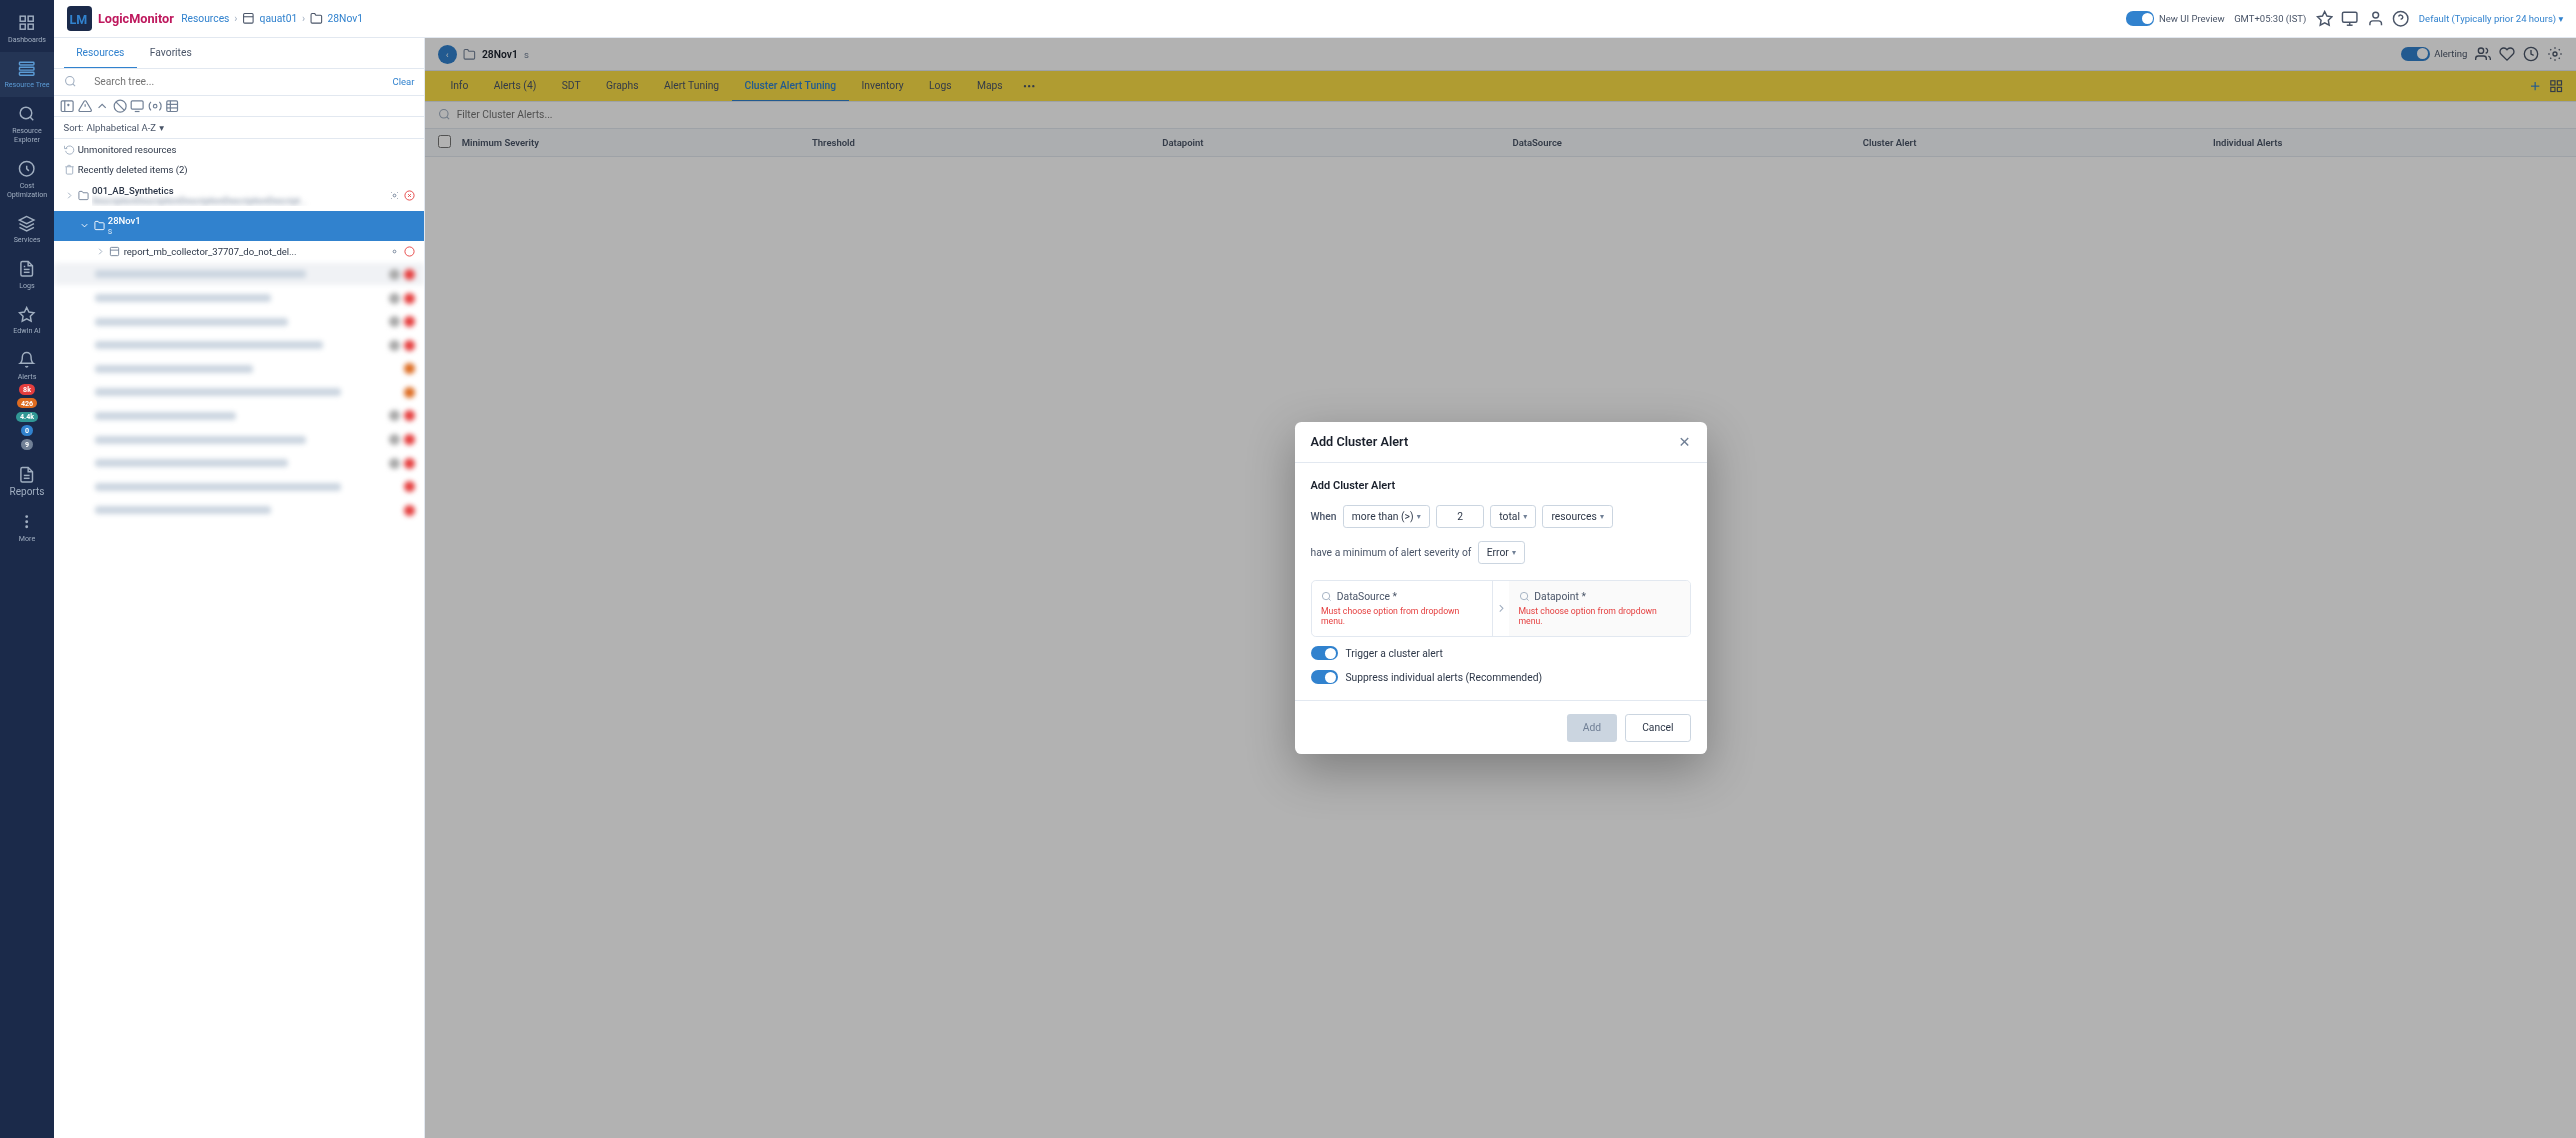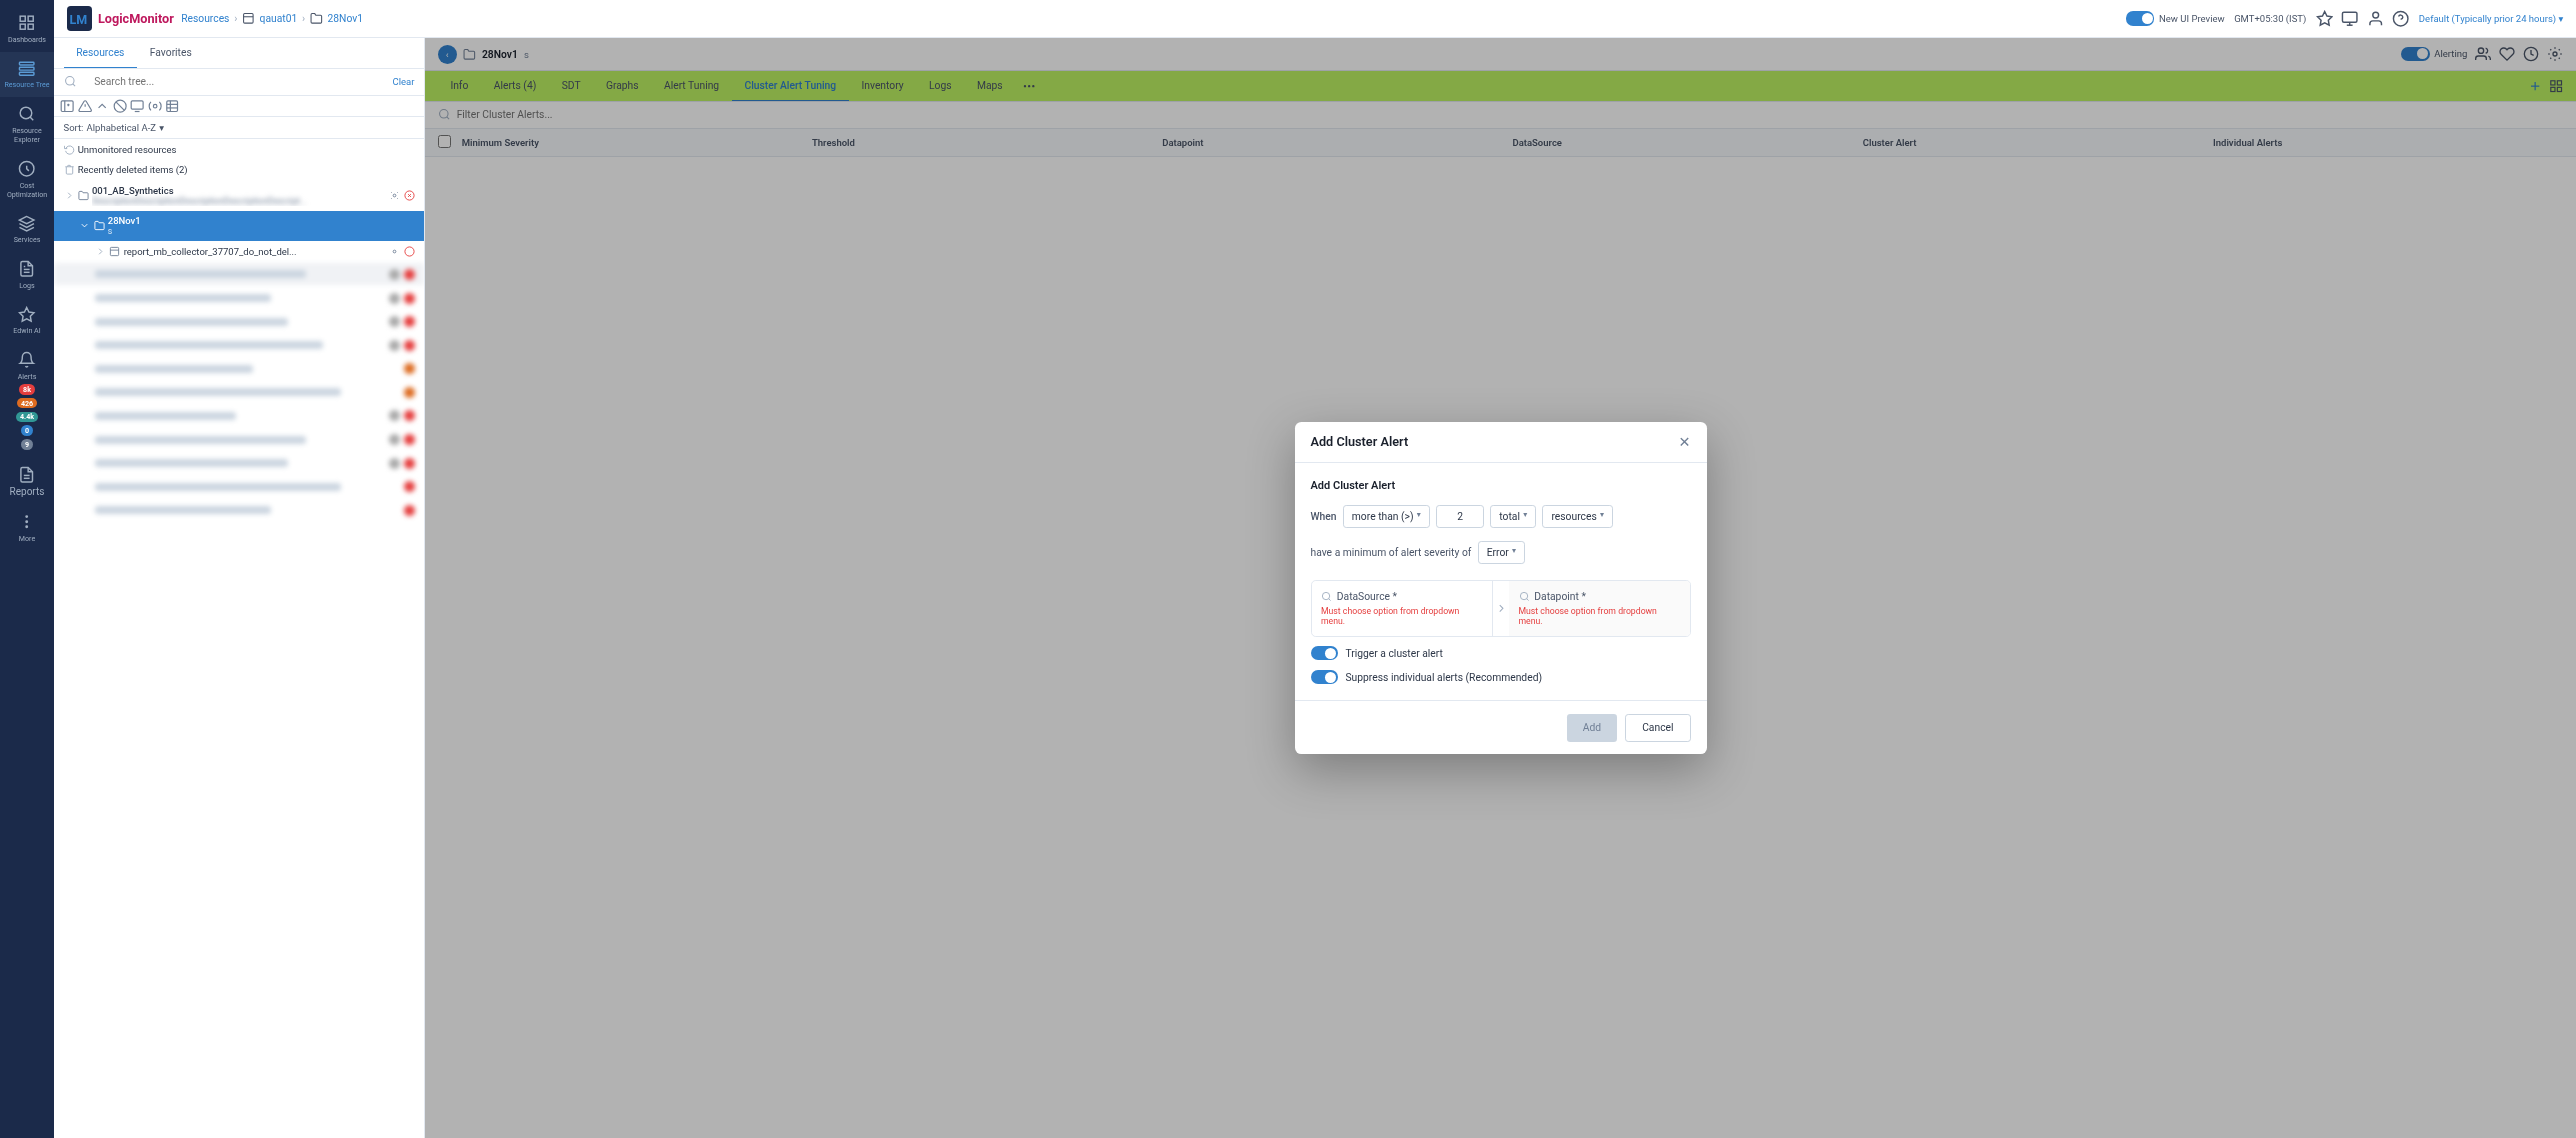--- a/index.html
+++ b/index.html
@@ -169,21 +169,21 @@
     }
     .resource-header-left { display: flex; align-items: center; gap: 6.3px; flex: 1; }
     .resource-header-right { display: flex; align-items: center; gap: 8px; }
     .collapse-btn { width: 19px; height: 19px; background: #3182ce; border-radius: 50%; display: flex; align-items: center; justify-content: center; cursor: pointer; color: #fff; font-size: 9.5px; }
     .alerting-toggle { display: flex; align-items: center; gap: 4.8px; color: #4a5568; font-size: 9.5px; }
 
     
     .nav-tabs {
       display: flex;
       align-items: center;
-      background: #bef264;
+      background: #fde047;
       border-bottom: 0.8px solid #e2e8f0;
       padding: 0 12.7px;
       gap: 0;
     }
     .nav-tab {
       padding: 8px 12.7px;
       cursor: pointer;
       color: #4a5568;
       font-size: 10.3px;
       border-bottom: 1.6px solid transparent;
@@ -262,21 +262,21 @@
     .when-row {
       display: flex;
       align-items: center;
       gap: 6.3px;
       margin-bottom: 12.7px;
       flex-wrap: wrap;
     }
     .when-label { font-size: 10.3px; color: #4a5568; font-weight: 500; }
     .select-pill {
       display: flex;
-      align-items: flex-start;
+      align-items: center;
       gap: 3.2px;
       border: 0.8px solid #cbd5e0;
       border-radius: 3.2px;
       padding: 4px 8px;
       font-size: 10.3px;
       color: #2d3748;
       cursor: pointer;
       background: #fff;
     }
     .select-arrow { font-size: 8px; color: #718096; }

